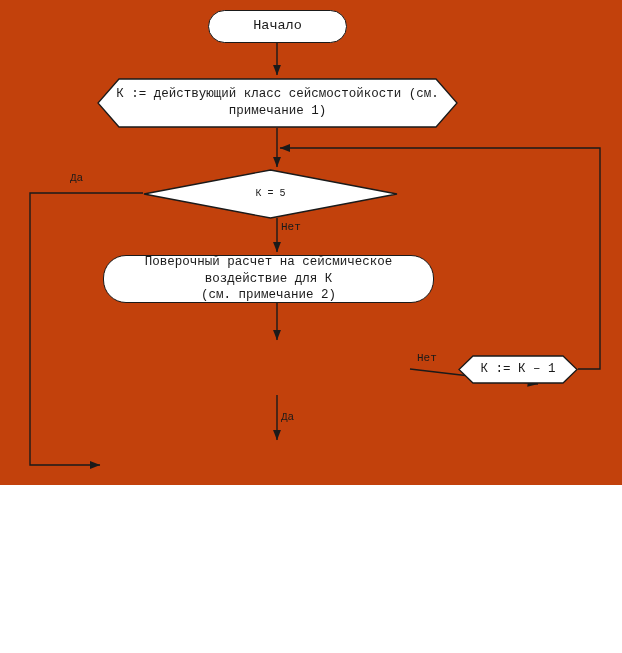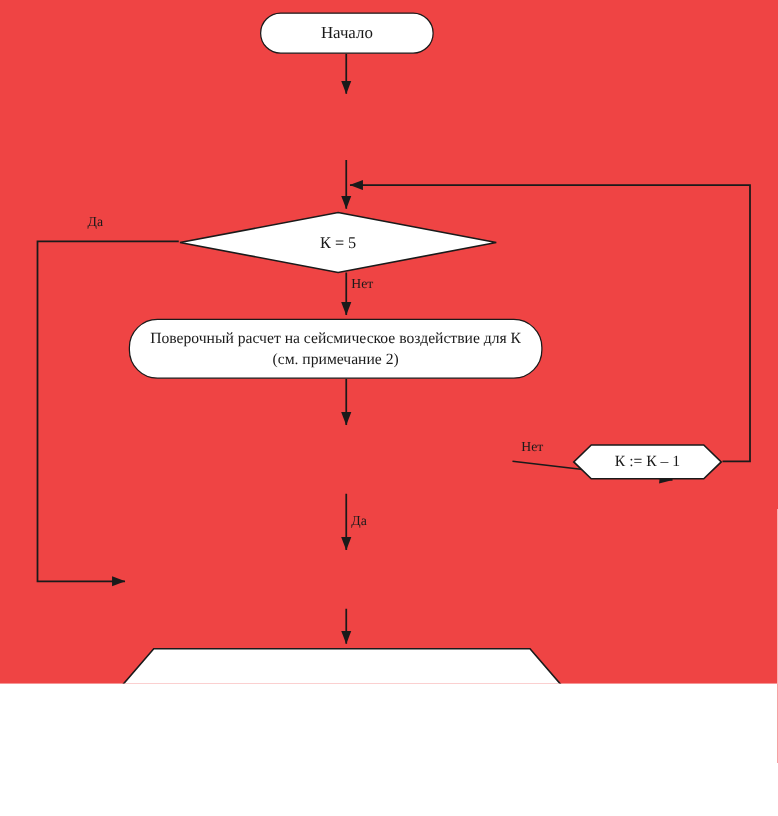--- a/index.html
+++ b/index.html
@@ -5,23 +5,24 @@
 <style>
   html,body{margin:0;padding:0;background:#ffffff;}
   body{
     font-family:"Liberation Serif","DejaVu Serif",serif;
     color:#1a1a1a;
     -webkit-font-smoothing:antialiased;
   }
   #canvas{
     position:relative;
     width:622px;
-    height:547px;
-    background:#ef4444;
+    height:485px;
+    background:#c2410c;
     overflow:hidden;
+    font-family:Liberation Mono, monospace;
   }
   #wires{
     position:absolute;
     left:0;top:0;
     width:622px;height:653px;
     pointer-events:none;
   }
   .node{
     position:absolute;
     box-sizing:border-box;
@@ -60,21 +61,21 @@
     z-index:1;
     overflow:visible;
   }
   .shape-svg polygon{
     fill:#ffffff;
     stroke:#1a1a1a;
     stroke-width:1.3;
     stroke-linejoin:miter;
   }
   .hexnode{font-size:12.5px;}
-  .diamondnode{font-size:13px;}
+  .diamondnode{font-size:10px;}
   .small-hex{font-size:12.5px;}
   .edge-label{
     position:absolute;
     font-size:11px;
     color:#1a1a1a;
     z-index:5;
     white-space:nowrap;
     background:transparent;
   }
 </style>
@@ -110,20 +111,27 @@
       <line x1="410" y1="369" x2="538" y2="384" marker-end="url(#arrow)"></line>
 
       <polyline points="578,369 600,369 600,148 280,148" marker-end="url(#arrow)"></polyline>
     </g>
   </svg>
 
   <div class="node terminal" style="left:208px; top:10px; width:139px; height:33px;">
     <span class="txt">Начало</span>
   </div>
 
+  <div class="node hexnode" style="left:97px; top:78px; width:361px; height:50px;">
+    <svg class="shape-svg" viewBox="0 0 361 50" preserveAspectRatio="none">
+      <polygon points="22,1 339,1 360,25 339,49 22,49 1,25" vector-effect="non-scaling-stroke"></polygon>
+    </svg>
+    <span class="txt">К := действующий класс сейсмостойкости (см.
+примечание 1)</span>
+  </div>
 
   <div class="node diamondnode" style="left:143px; top:169px; width:255px; height:50px;">
     <svg class="shape-svg" viewBox="0 0 255 50" preserveAspectRatio="none">
       <polygon points="127.5,1 254,25 127.5,49 1,25" vector-effect="non-scaling-stroke"></polygon>
     </svg>
     <span class="txt">К = 5</span>
   </div>
 
   <div class="node process" style="left:103px; top:255px; width:331px; height:48px;border-radius:23px;">
     <span class="txt">Поверочный расчет на сейсмическое воздействие для К

